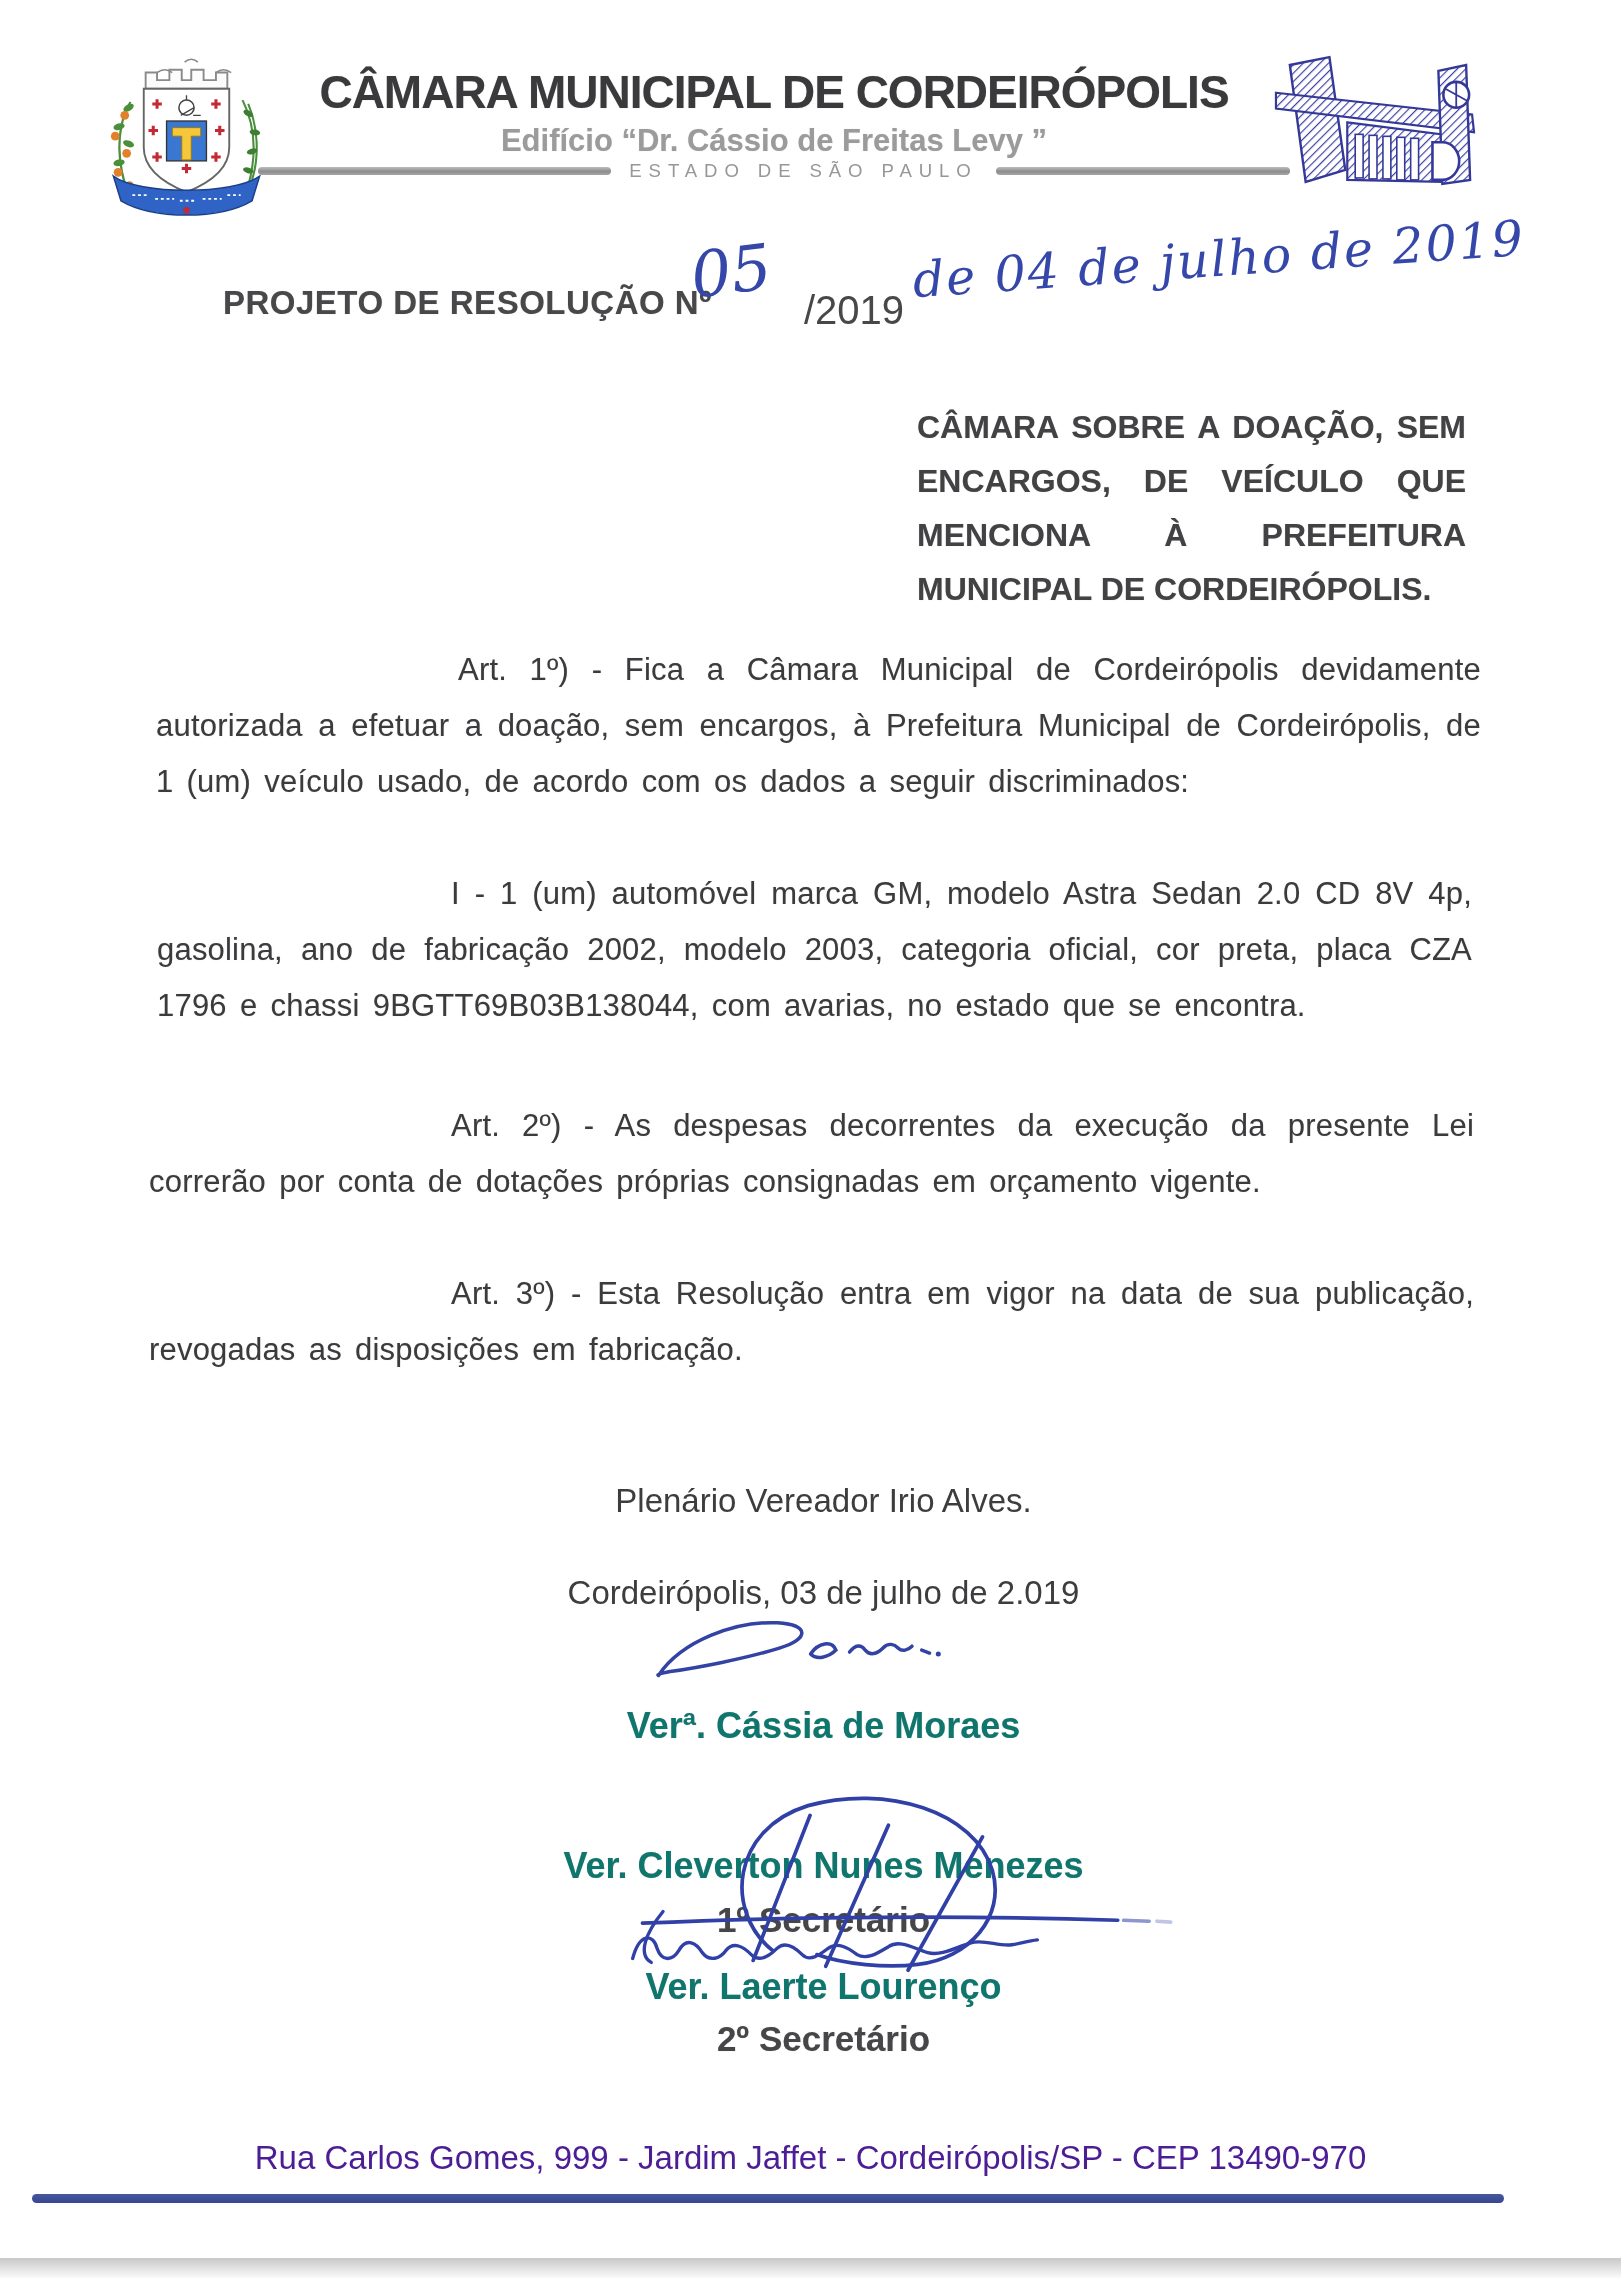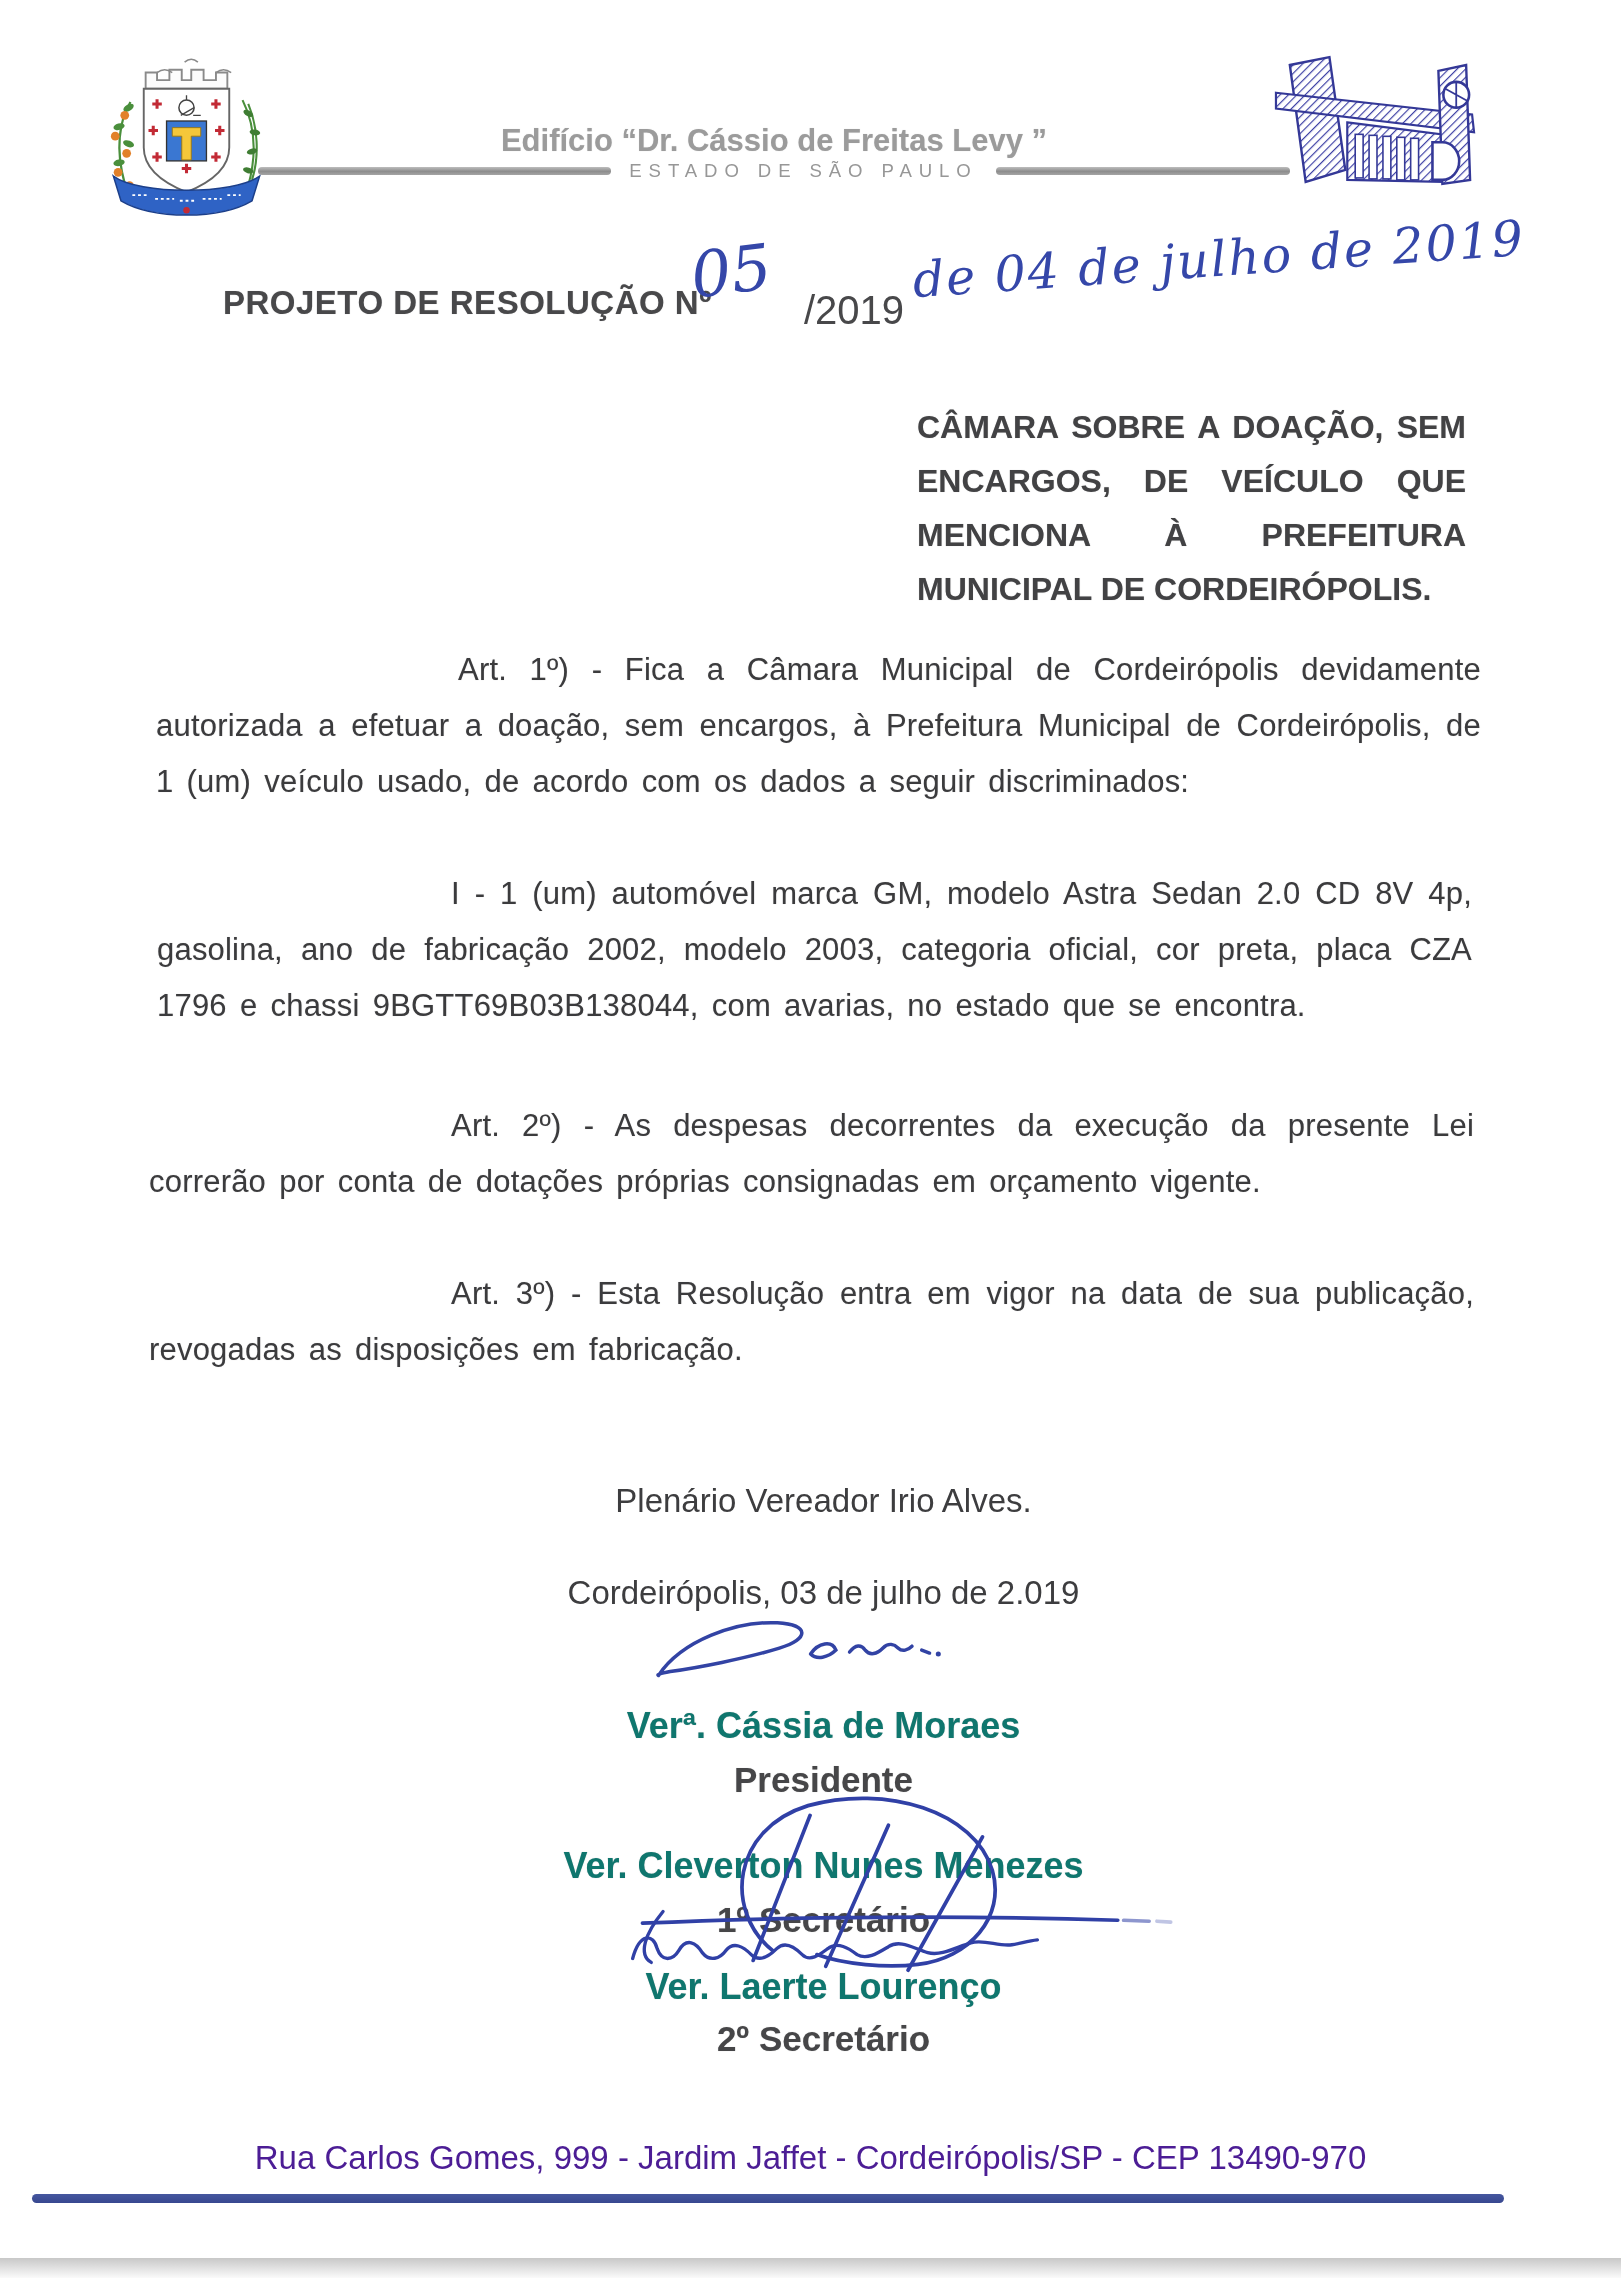--- a/index.html
+++ b/index.html
@@ -127,20 +127,21 @@
         <ellipse cx="174" cy="112" rx="5.6" ry="3" transform="rotate(-15 174 112)"></ellipse>
         <ellipse cx="170" cy="132" rx="5.6" ry="3" transform="rotate(15 170 132)"></ellipse>
       </g>
 
       <path d="M28,138 C55,158 155,158 182,138 L174,164 C140,184 70,184 36,164 Z" fill="#2f63c5" stroke="#1c3f8a" stroke-width="1.6"></path>
       <path d="M48,158 h18 M72,162 h20 M98,164 h18 M122,162 h20 M148,158 h14" stroke="#ffffff" stroke-width="2" stroke-dasharray="3 3"></path>
       <circle cx="105" cy="174" r="3.4" fill="#c22a35"></circle>
     </svg>
   </div>
 
+  <div class="abs hdr-center hdr-title">CÂMARA MUNICIPAL DE CORDEIRÓPOLIS</div>
   <div class="abs hdr-center hdr-sub">Edifício “Dr. Cássio de Freitas Levy ”</div>
   <div class="abs hdr-center stateline">
     <div class="statebar left"></div>
     <div class="statetext">ESTADO DE SÃO PAULO</div>
     <div class="statebar right"></div>
   </div>
 
   <div class="abs" style="left:1272px;top:43px;width:208px;height:149px;">
     <svg viewBox="0 0 210 150" width="208" height="149" aria-hidden="true">
       <defs>
@@ -190,21 +191,20 @@
       <g fill="none" stroke="#3243a4" stroke-width="3.6" stroke-linecap="round">
         <path d="M16,62 C40,26 96,6 138,8 C170,10 172,24 140,34 C104,45 56,54 28,58 C18,60 14,61 16,62"></path>
         <path d="M172,40 c8,-12 22,-14 26,-4 c-8,8 -20,10 -26,4"></path>
         <path d="M212,38 c6,-8 12,-8 16,-2 c5,6 12,4 18,-2 c6,-6 12,-4 16,0 c4,4 10,2 14,-2"></path>
         <path d="M286,36 l8,3"></path>
       </g>
       <circle cx="303" cy="40" r="2.6" fill="#3243a4"></circle>
     </svg>
   </div>
   <div class="abs ccol sig-name n1">Verª. Cássia de Moraes</div>
-  <div class="abs ccol sig-role r1">Presidente</div>
 
   <div class="abs ccol sig-name n2">Ver. Cleverton Nunes Menezes</div>
   <div class="abs ccol sig-role r2">1º Secretário</div>
 
   <div class="abs sig-svg" style="left:616px;top:1786px;z-index:5;">
     <svg viewBox="0 0 600 200" width="588" height="196" aria-hidden="true">
       <g fill="none" stroke="#3040a6" stroke-width="3.8" stroke-linecap="round">
         <path d="M160,168 C110,128 118,44 196,20 C276,-2 366,26 384,86 C398,134 360,176 308,182 C276,186 232,182 205,172"></path>
         <path d="M198,30 L140,178"></path>
         <path d="M278,40 L214,184"></path>

